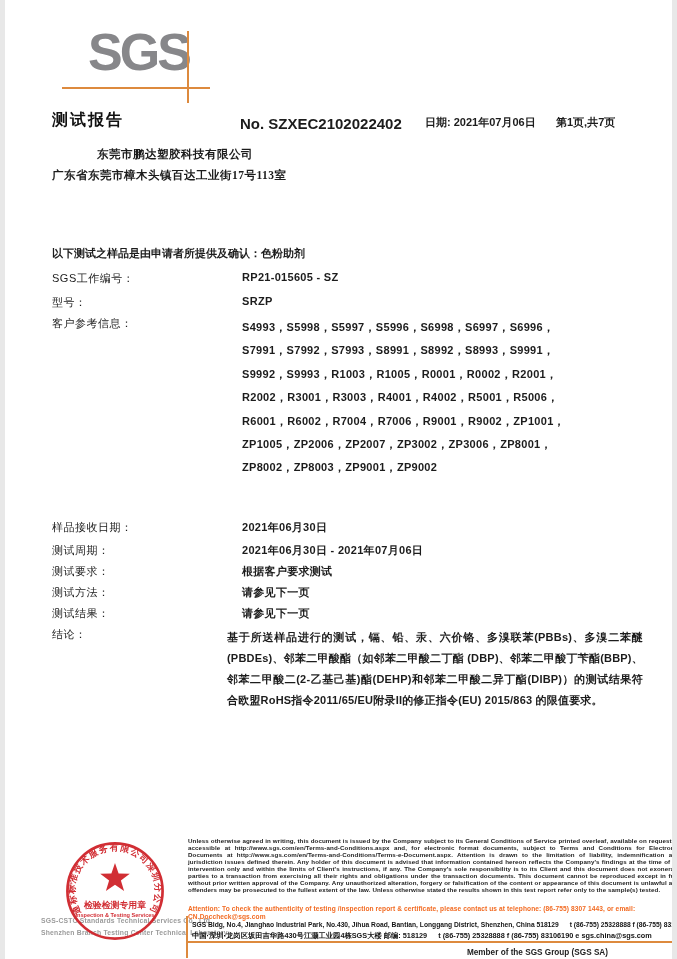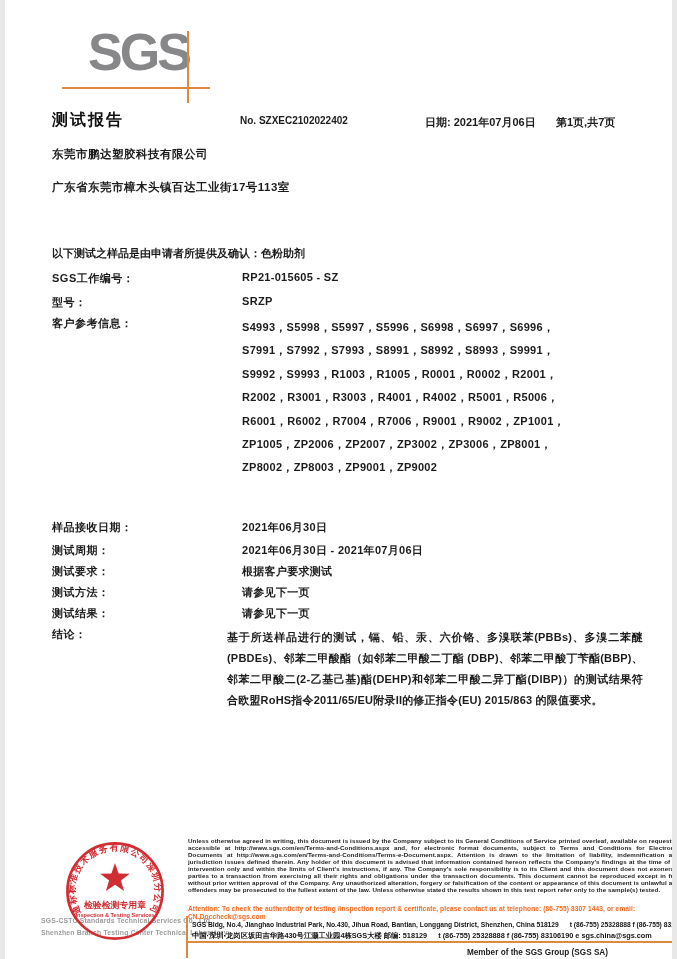--- a/index.html
+++ b/index.html
@@ -12,30 +12,30 @@
   
   .logo-text {
     position:absolute; left:83px; top:24px;
     font-size:52px; font-weight:bold; letter-spacing:-3px;
     color:#87878a; line-height:56px;
   }
   .logo-hline { position:absolute; left:57px; top:87px; width:148px; height:2px; background:#dd8a3e; }
   .logo-vline { position:absolute; left:182px; top:31px; width:2px; height:72px; background:#dd8a3e; }
   
   .hdr-title { position:absolute; left:47px; top:110px; font-size:16px; font-weight:bold; letter-spacing:2px; color:#111; }
-  .hdr-no    { position:absolute; left:235px; top:115px; font-size:10px; font-weight:700; }
+  .hdr-no    { position:absolute; left:235px; top:115px; font-size:15px; font-weight:700; }
   .hdr-date  { position:absolute; left:420px; top:115px; font-size:11px; font-weight:700;text-align:right; }
   .hdr-page  { position:absolute; left:551px; top:115px; font-size:11px; font-weight:700; }
   .company   { position:absolute; left:47px; font-size:11.5px; font-weight:700; letter-spacing:0.5px; }
-  .company.l1 { top:147px; }
-  .company.l2 { top:180px; }
+  .company.l1 { top:147px;margin-left:45px; }
+  .company.l2 { top:168px;font-family:Liberation Serif, serif; }
   .intro     { position:absolute; left:47px; top:246px; font-size:11px; font-weight:700; }
   
   .row  { position:absolute; left:47px; width:590px; font-size:11px; }
-  .lbl  { position:absolute; left:0; top:0; font-weight:700; letter-spacing:0.5px; }
+  .lbl  { position:absolute; left:0; top:0; font-weight:400; letter-spacing:0.5px; }
   .val  { position:absolute; left:175px; top:0; font-weight:600; letter-spacing:0.3px;margin-left:15px; }
   .codes .code-line { height:23.4px; line-height:23.4px; font-weight:600; letter-spacing:0.3px; }
   .para {
     position:absolute; left:175px; top:0; width:416px;
     font-weight:600; line-height:21px; text-align:justify; letter-spacing:0.2px;
   }
   
   .stamp { position:absolute; left:50px; top:836px; width:120px; height:110px; opacity:0.94; }
   .lab-line { position:absolute; left:36px; font-size:6.8px; font-weight:700; color:#9b9b9b; letter-spacing:0.2px; }
   .lab-line.l1 { top:917px; }

